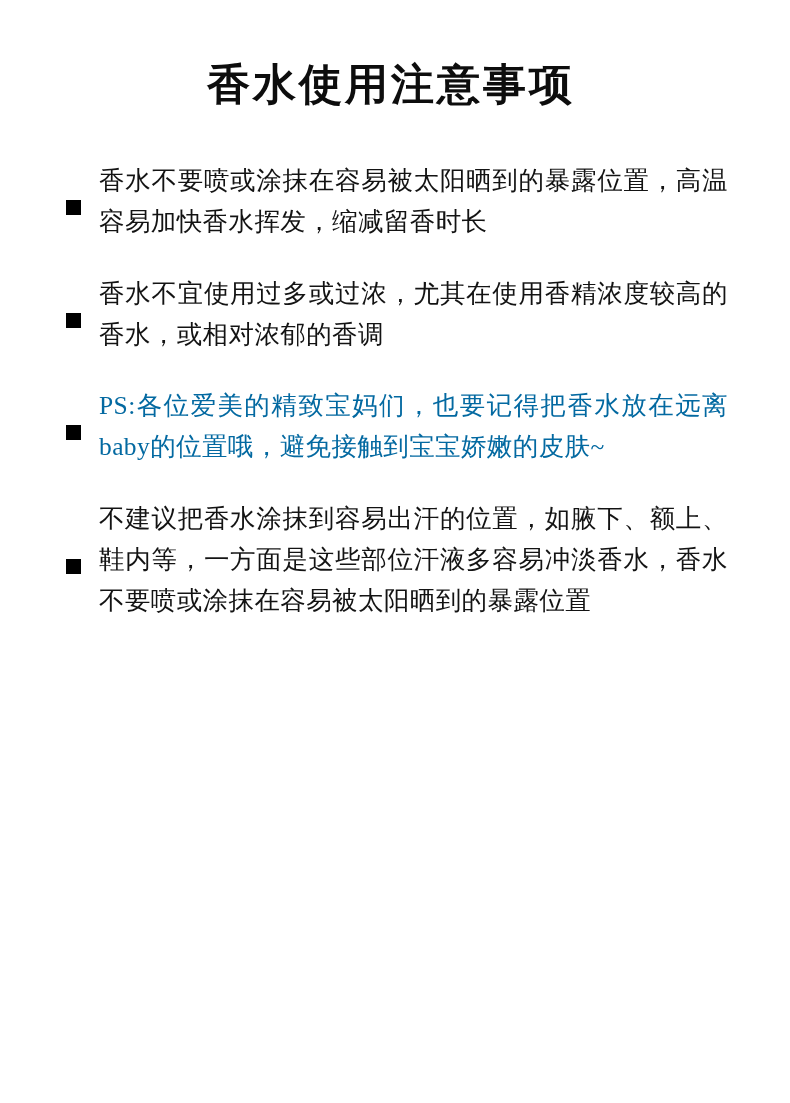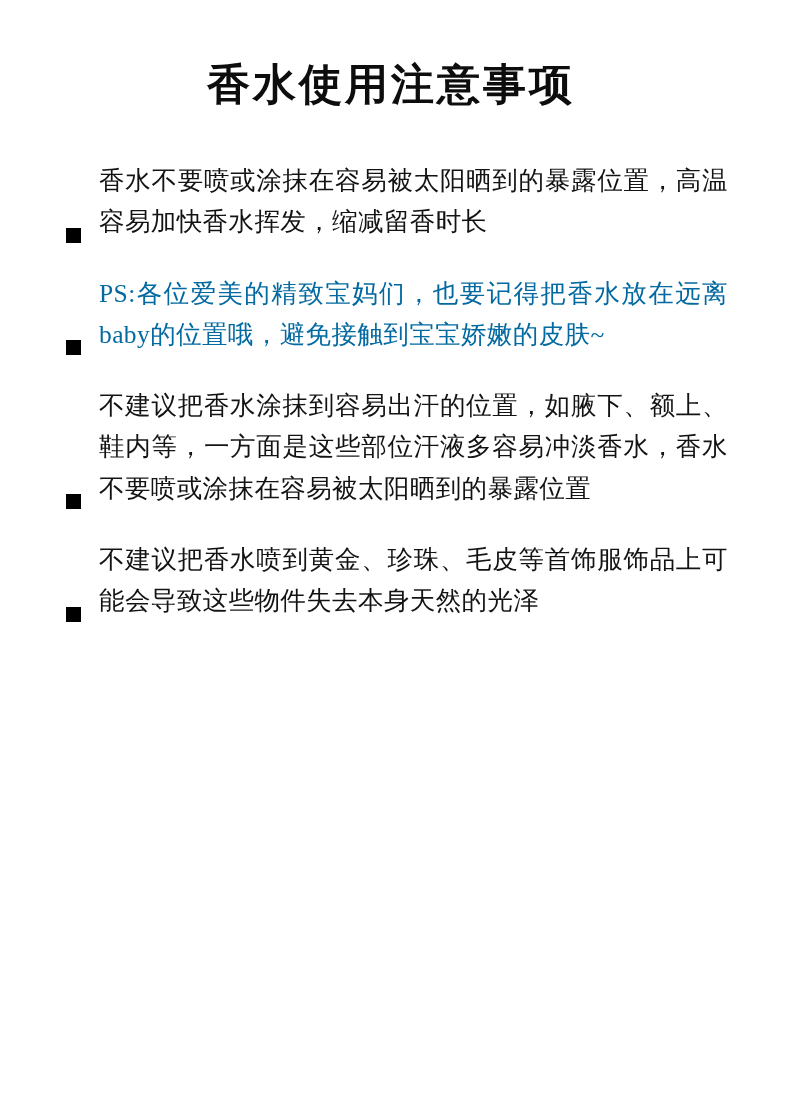--- a/index.html
+++ b/index.html
@@ -31,21 +31,21 @@
     color: #0d0d0d;
     font-family: "Liberation Serif", "DejaVu Serif", serif;
   }
   .bullet-list {
     margin: 0;
     padding: 0;
     list-style: none;
   }
   .bullet-item {
     display: flex;
-    align-items: flex-end;
+    align-items: center;
     margin: 0 0 30px 0;
   }
   .bullet-item:last-child {
     margin-bottom: 0;
   }
   .bullet-marker {
     flex: 0 0 auto;
     width: 15px;
     height: 15px;
     background: #000000;
@@ -85,37 +85,37 @@
 
   <ul class="bullet-list">
 
     <li class="bullet-item">
       <span class="bullet-marker"></span>
       <div class="bullet-body">
         <p class="bullet-text">香水不要喷或涂抹在容易被太阳晒到的暴露位置，高温容易加快香水挥发，缩减留香时长</p>
       </div>
     </li>
 
+    <li class="bullet-item">
+      <span class="bullet-marker"></span>
+      <div class="bullet-body">
+        <p class="bullet-text">香水不宜使用过多或过浓，尤其在使用香精浓度较高的香水，或相对浓郁的香调</p>
+      </div>
+    </li>
 
     <li class="bullet-item">
       <span class="bullet-marker"></span>
       <div class="bullet-body">
         <p class="bullet-note">PS:各位爱美的精致宝妈们，也要记得把香水放在远离baby的位置哦，避免接触到宝宝娇嫩的皮肤~</p>
       </div>
     </li>
 
     <li class="bullet-item">
       <span class="bullet-marker"></span>
       <div class="bullet-body">
         <p class="bullet-text">不建议把香水涂抹到容易出汗的位置，如腋下、额上、鞋内等，一方面是这些部位汗液多容易冲淡香水，香水不要喷或涂抹在容易被太阳晒到的暴露位置</p>
       </div>
     </li>
 
-    <li class="bullet-item">
-      <span class="bullet-marker"></span>
-      <div class="bullet-body">
-        <p class="bullet-text">不建议把香水喷到黄金、珍珠、毛皮等首饰服饰品上可能会导致这些物件失去本身天然的光泽</p>
-      </div>
-    </li>
 
 
   </ul>
 </div>
 
 </body></html>

